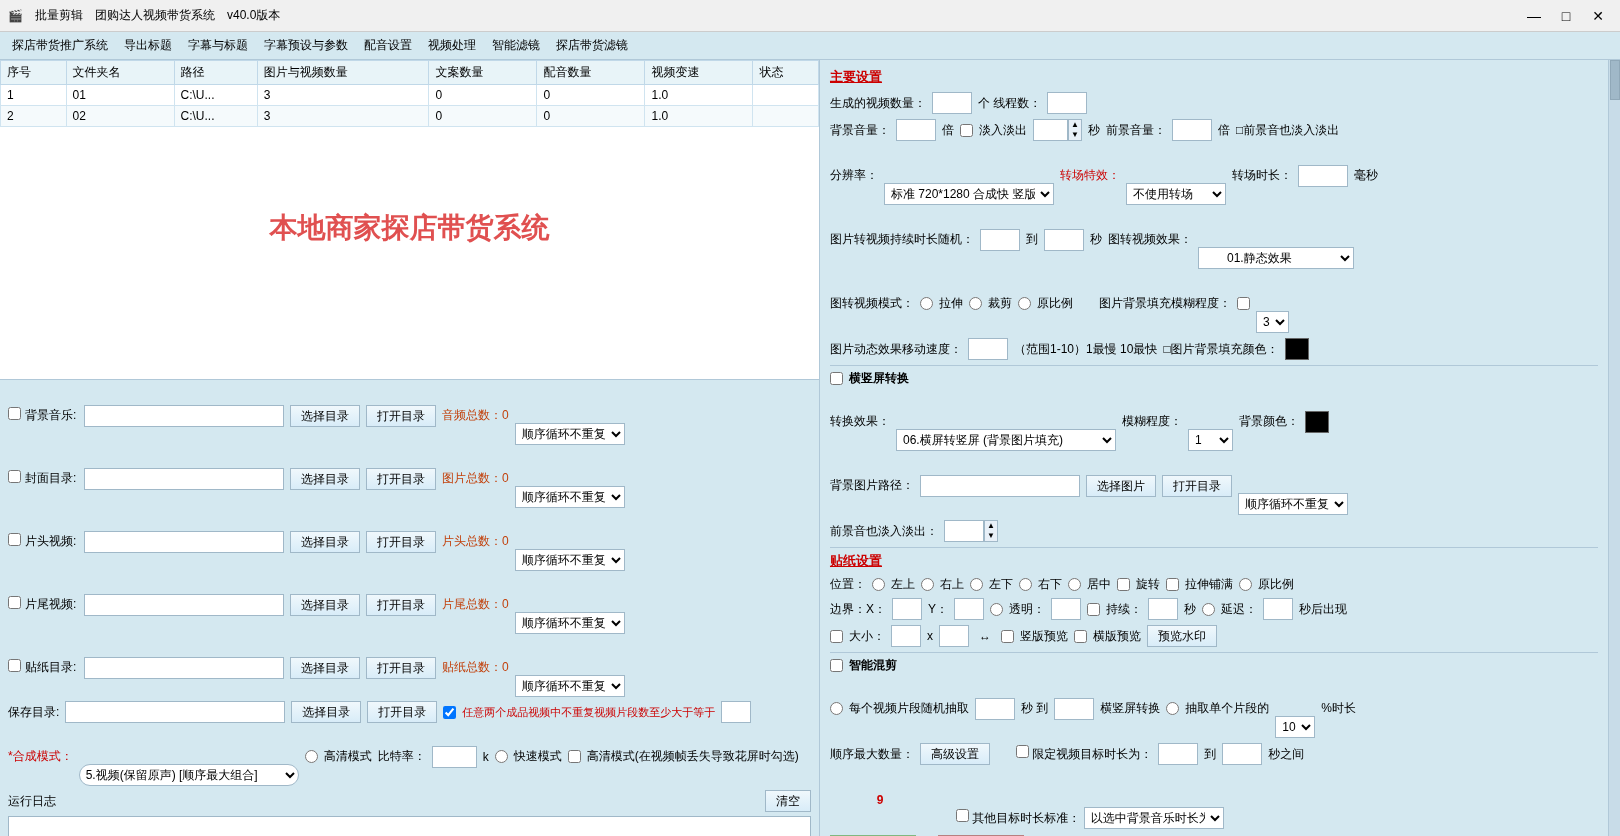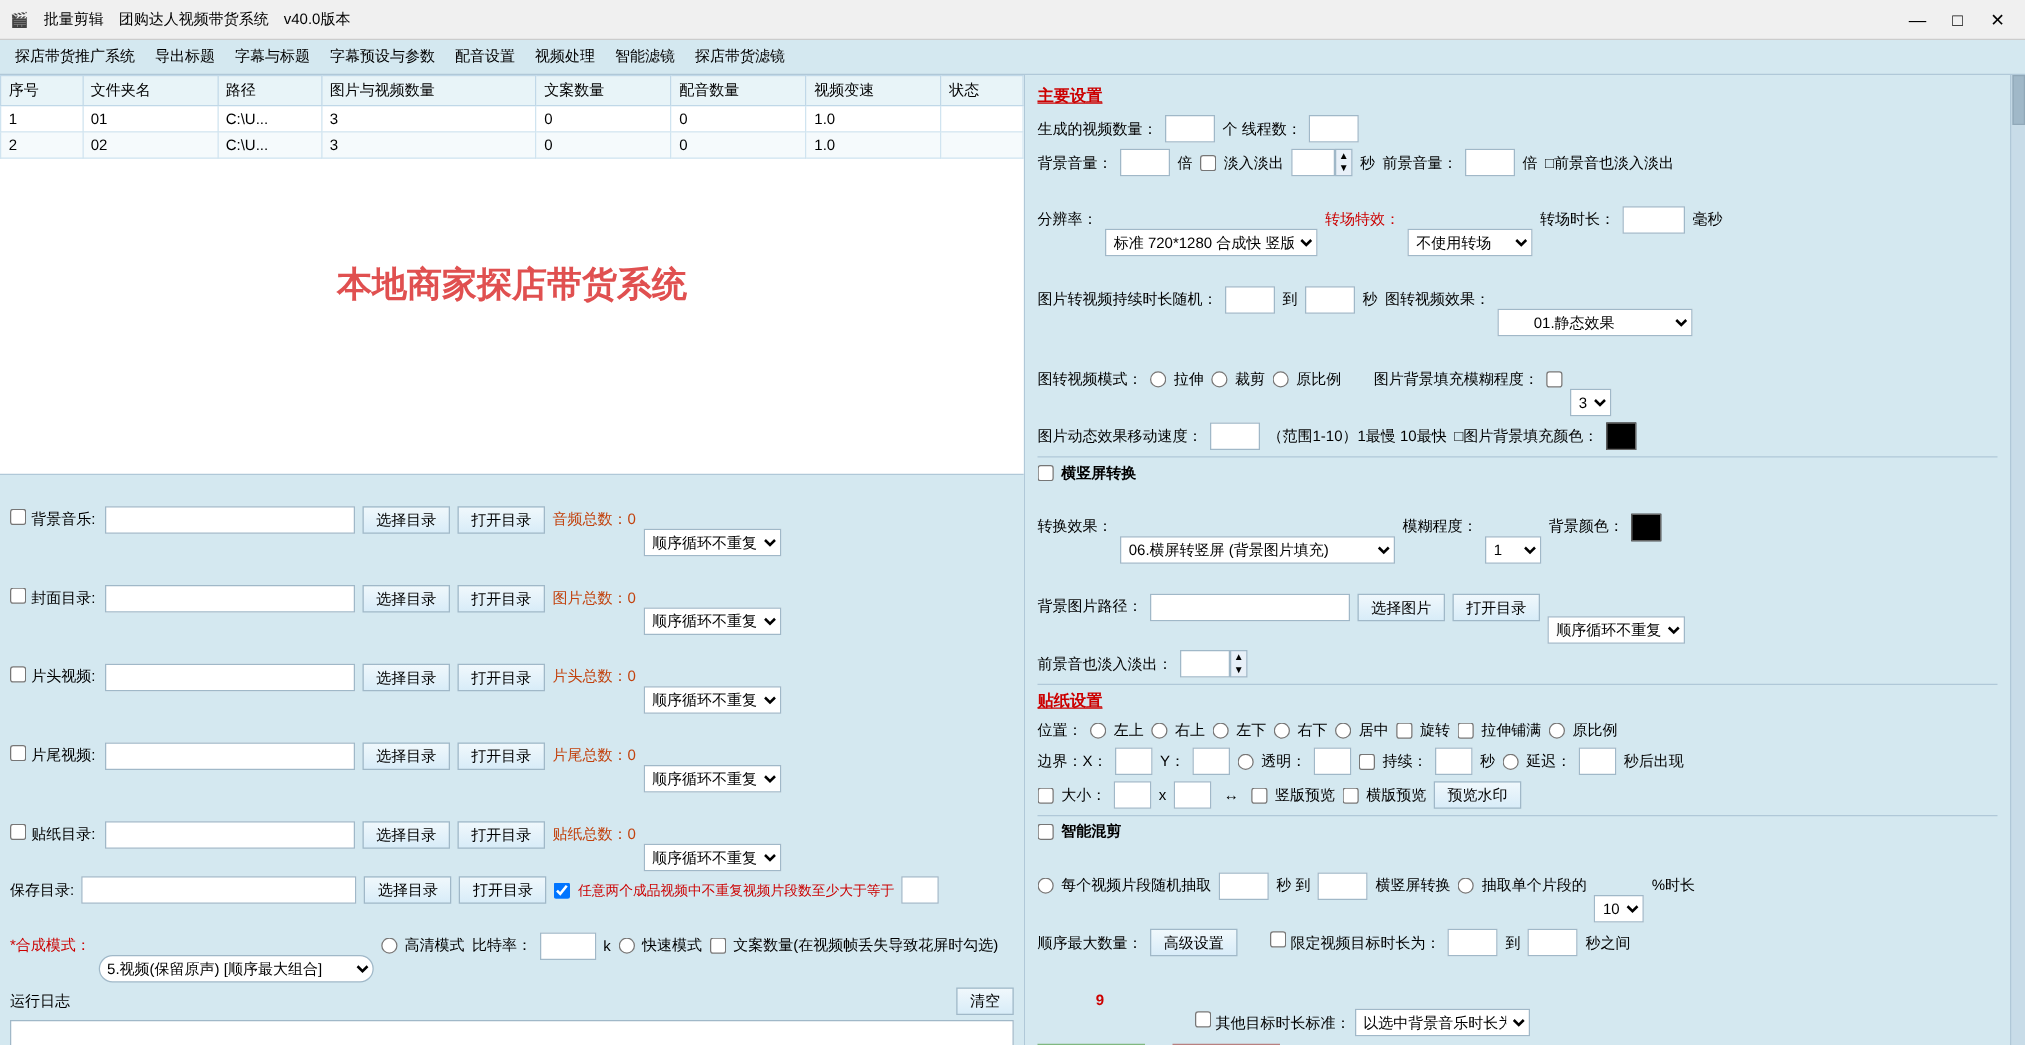--- a/index.html
+++ b/index.html
@@ -404,21 +404,21 @@
           <option>5.视频(保留原声) [顺序最大组合]</option>
         </select>
         <input type="radio" name="quality" style="">
         <span>高清模式</span>
         <span>比特率：</span>
         <input type="text" style="width: 45px;">
         <span>k</span>
         <input type="radio" name="quality" style="">
         <span>快速模式</span>
         <input type="checkbox" style="">
-        <span>文案数量(在视频帧丢失导致花屏时勾选)</span>
+        <span>高清模式(在视频帧丢失导致花屏时勾选)</span>
       </div>
 
       <div class="control-row">
         <span>运行日志</span>
         <div style="flex:1;"></div>
         <button class="btn">清空</button>
       </div>
       <div class="log-area"></div>
 
     </div>

